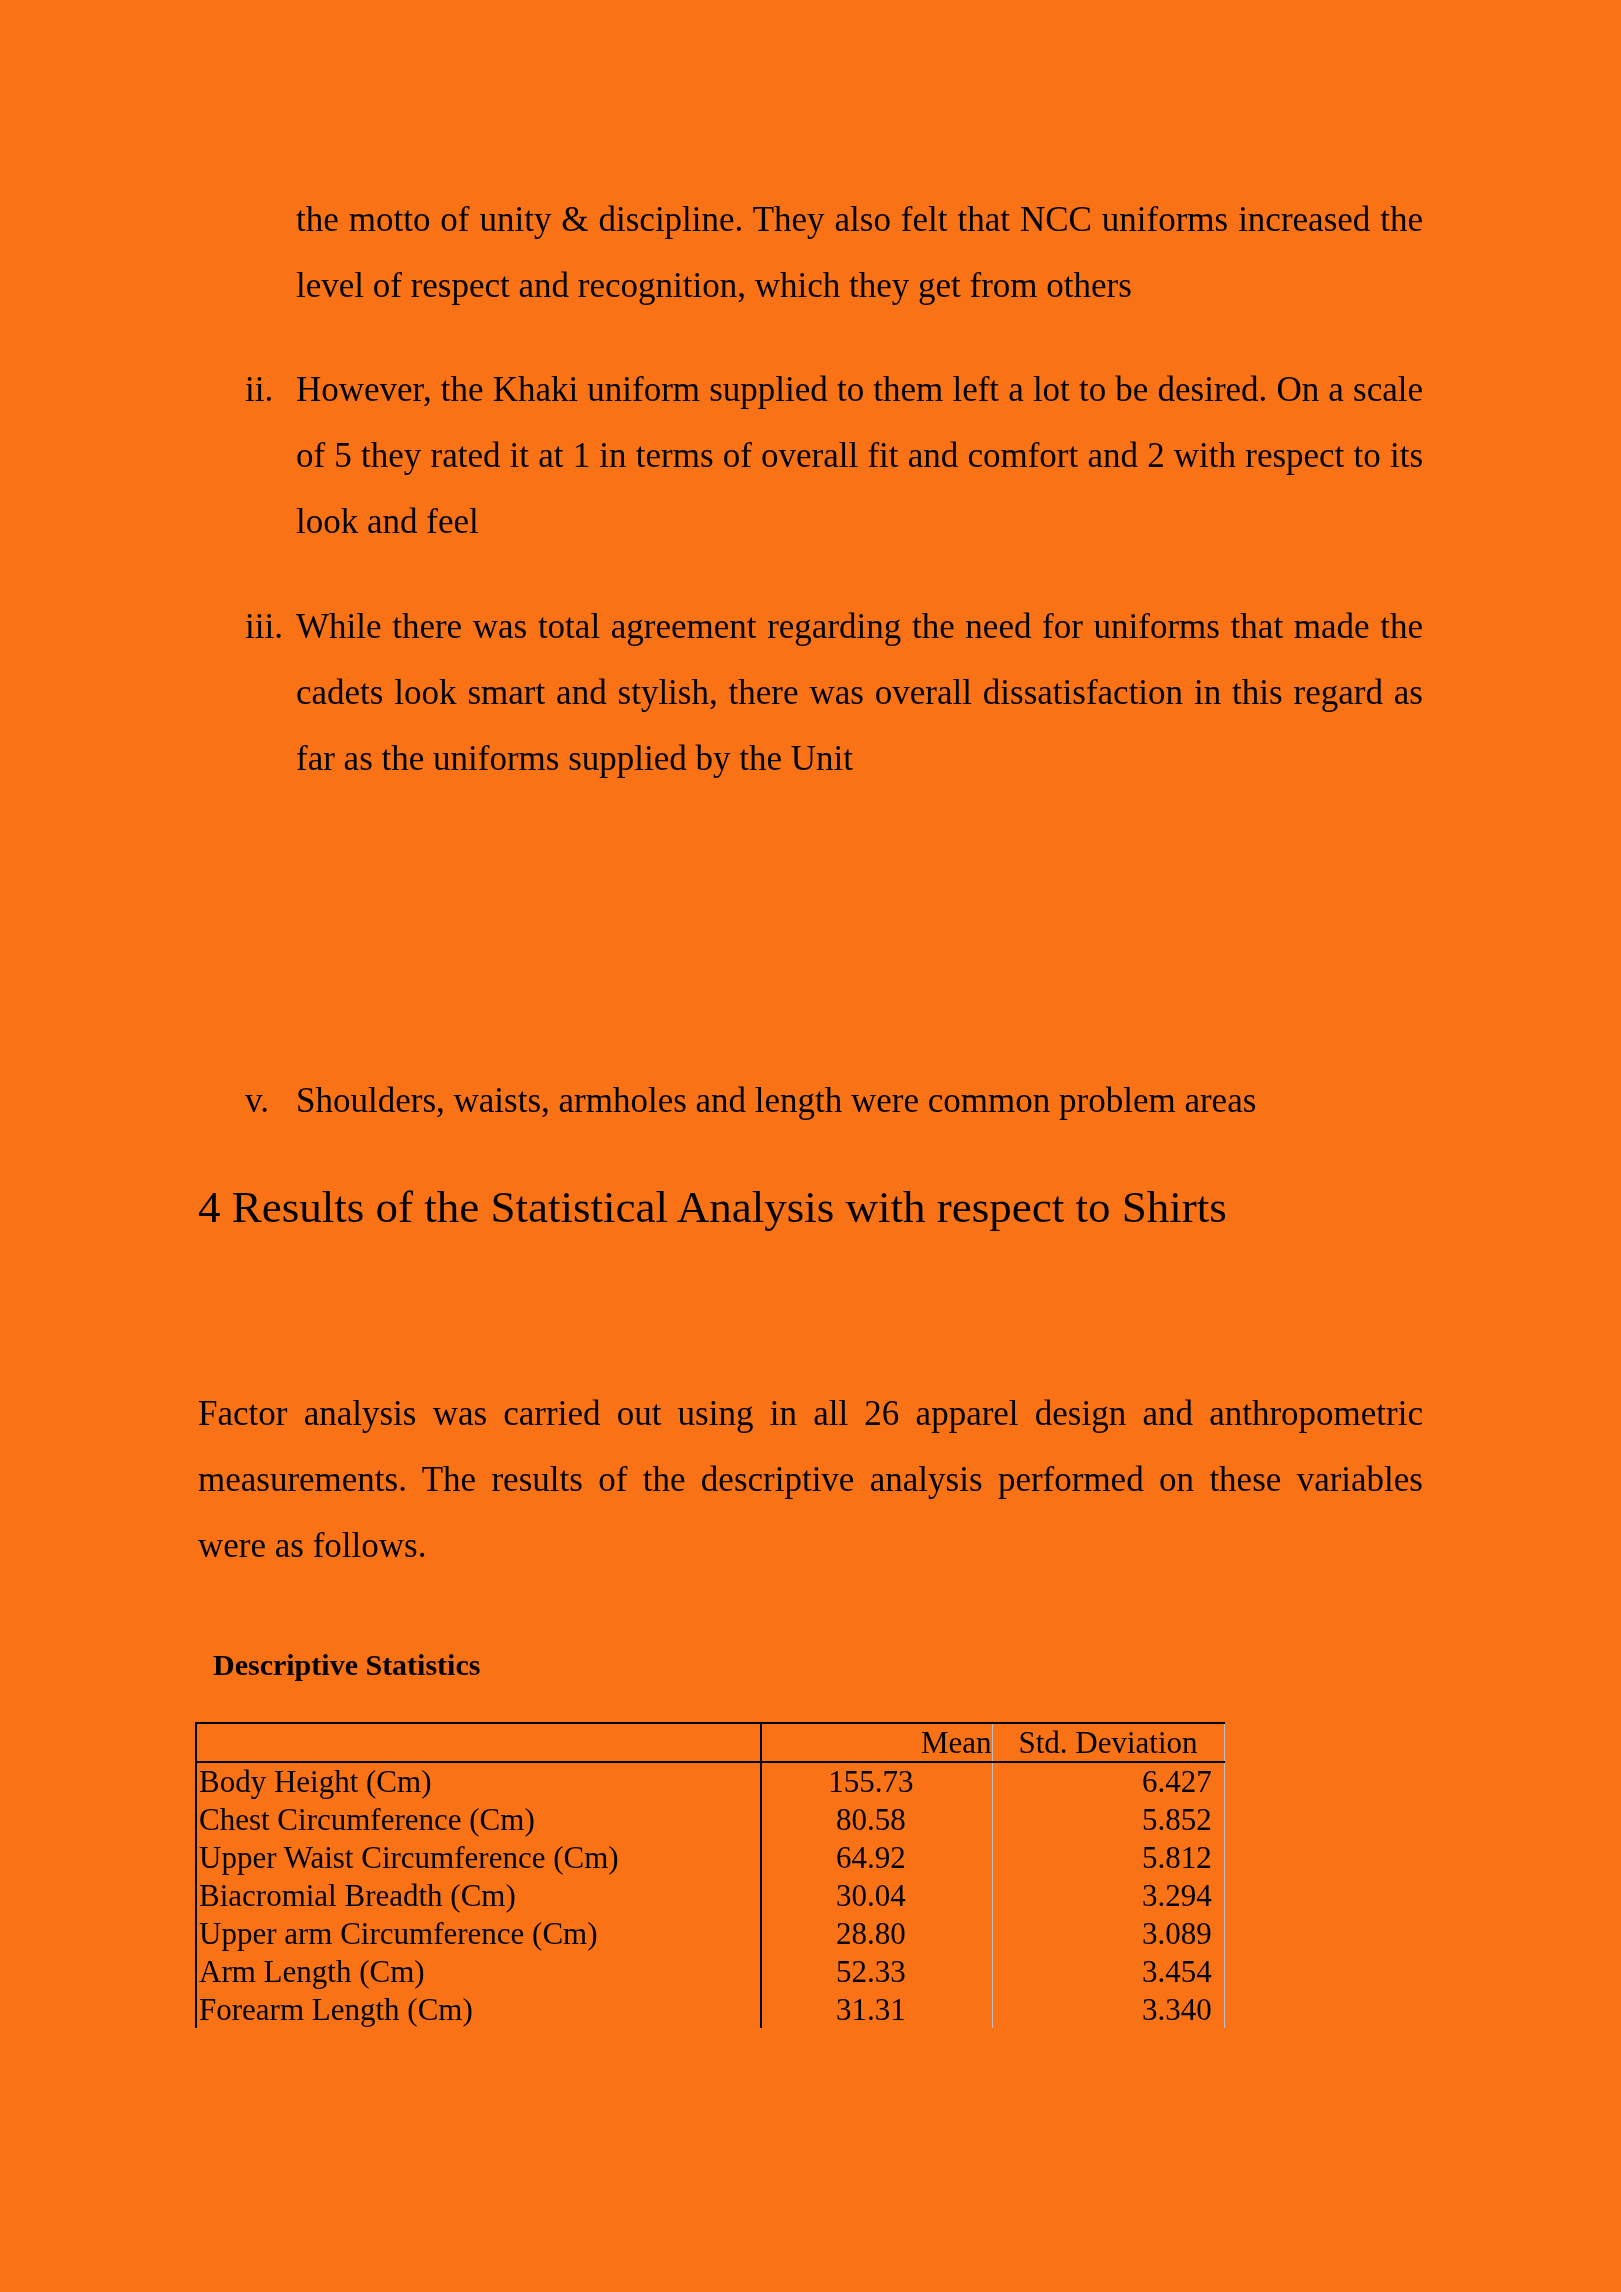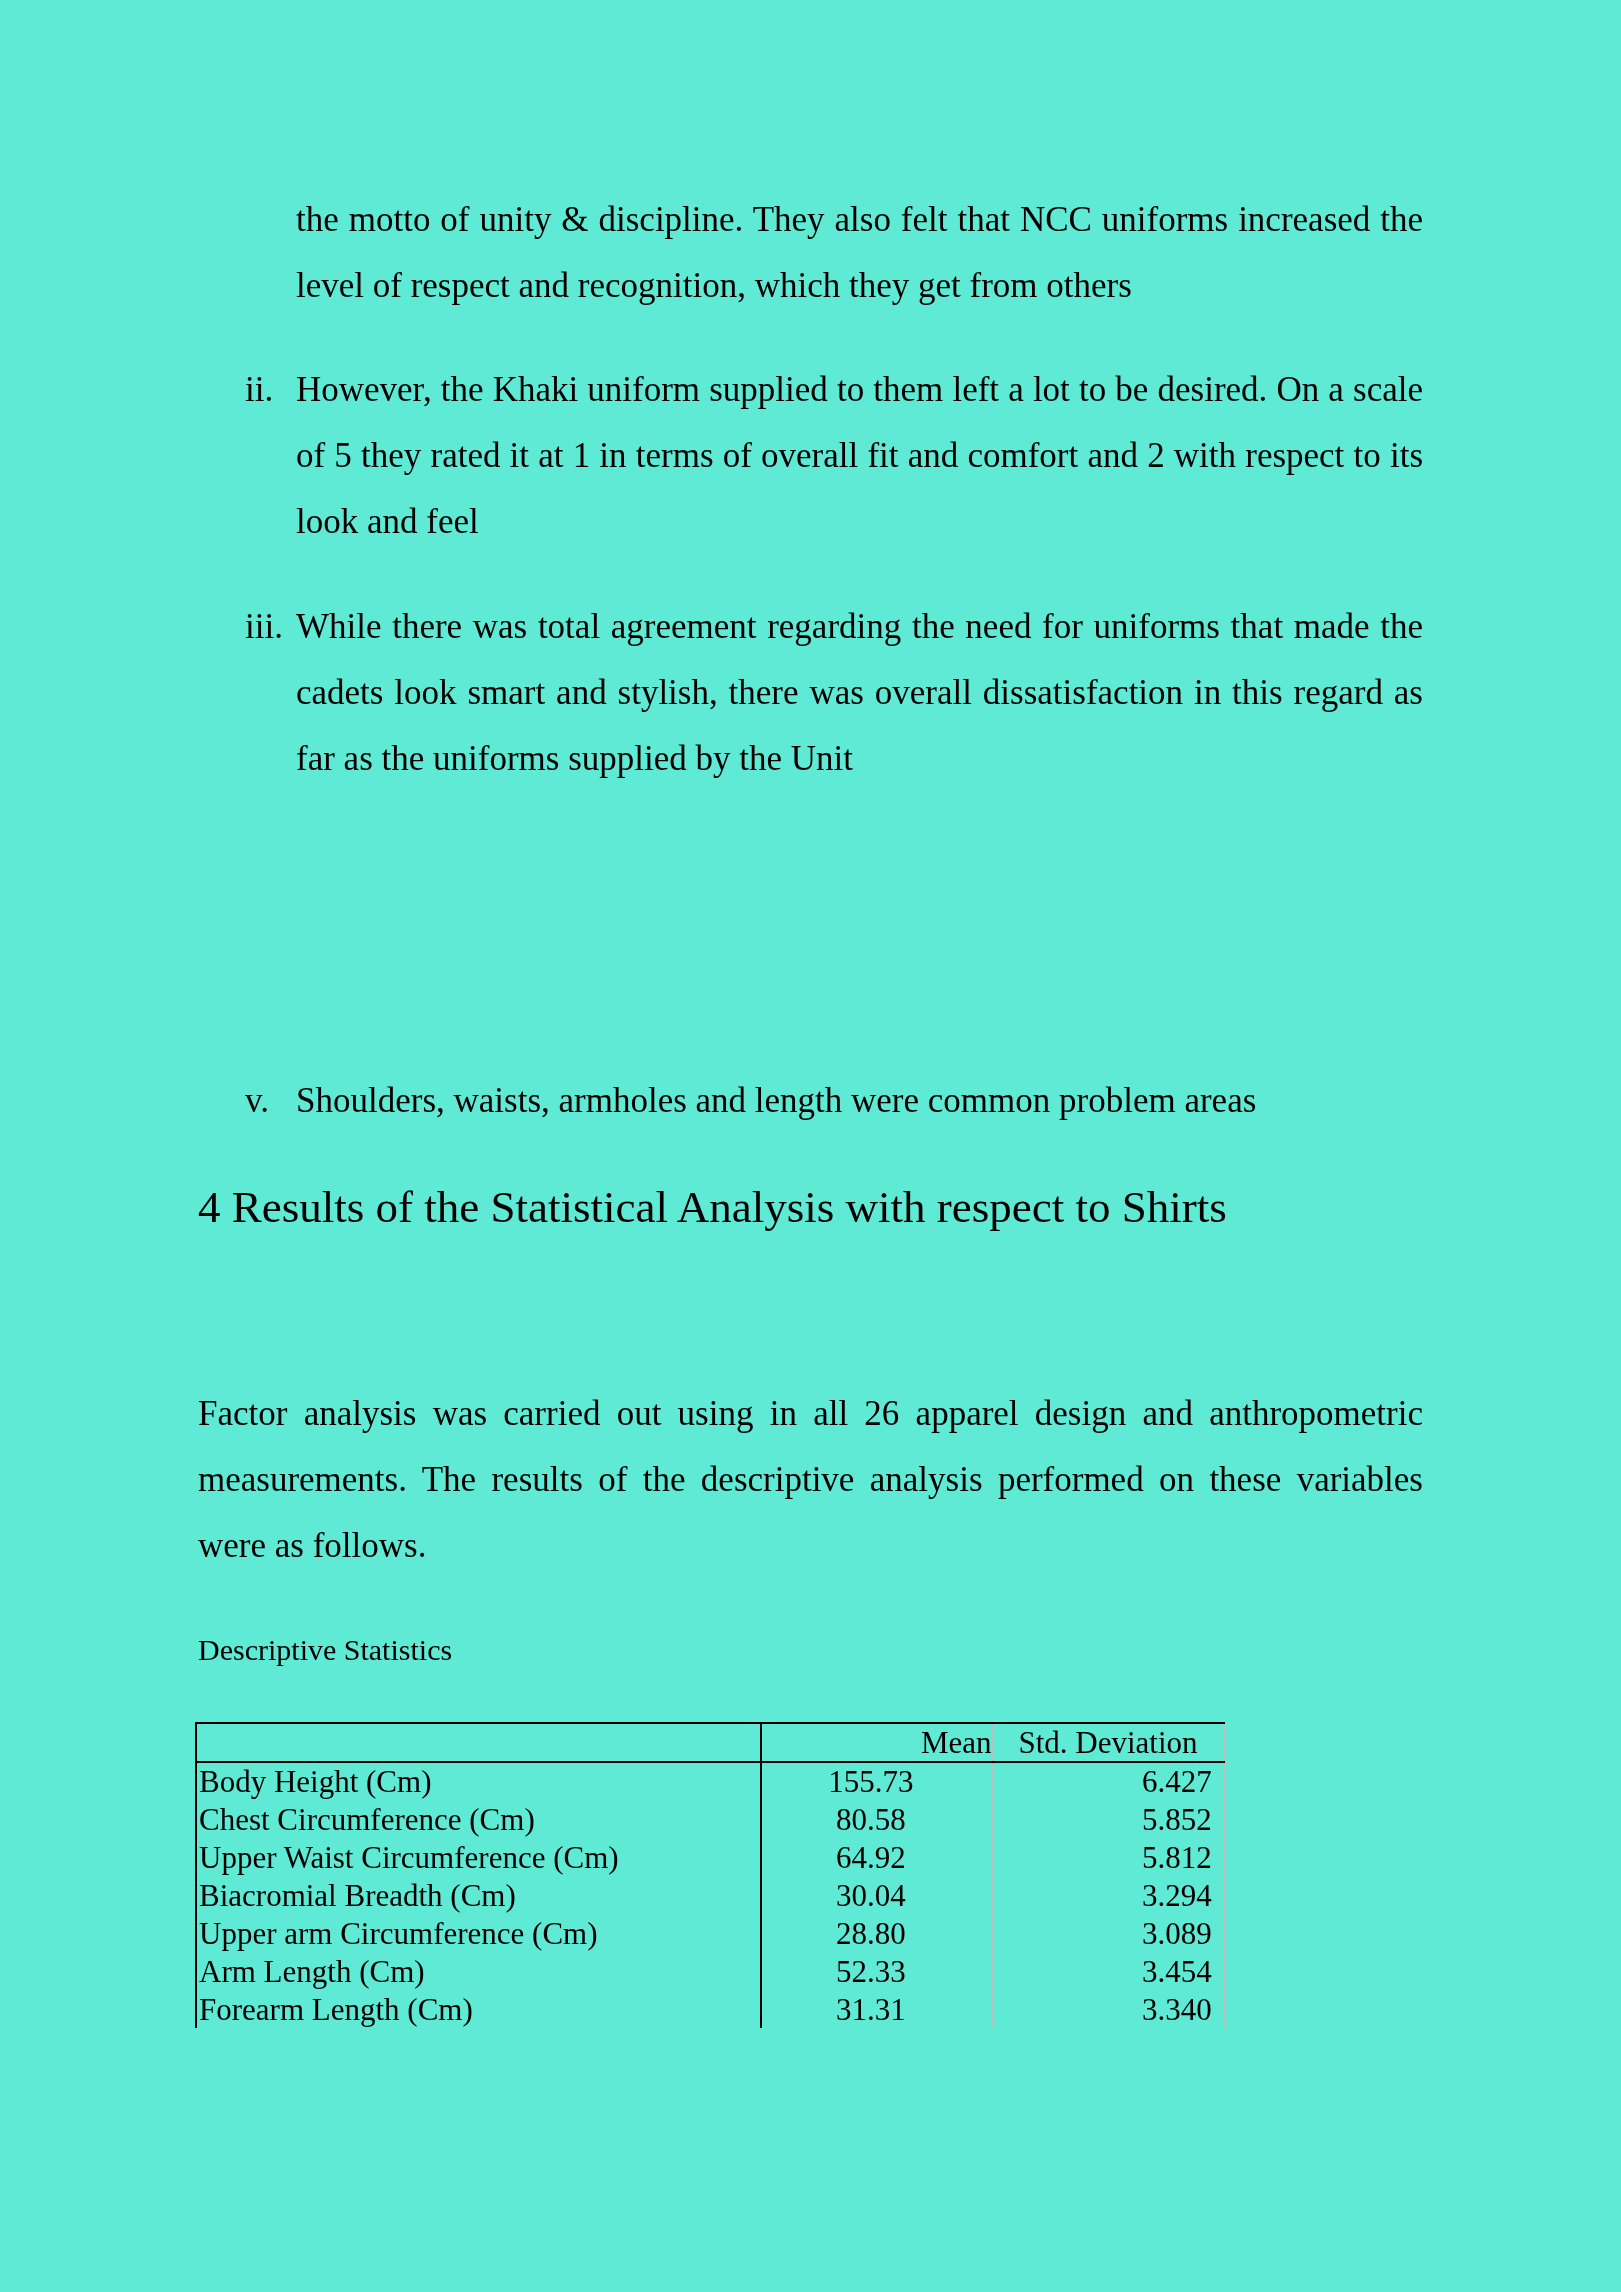--- a/index.html
+++ b/index.html
@@ -13,21 +13,21 @@
     position: relative;
     overflow: hidden;
     font-family: "Liberation Serif", "DejaVu Serif", serif;
     color: #000000;
   }
   .page {
     position: absolute;
     left: 0; top: 0;
     width: 1621px;
     height: 2293px;
-    background: #5eead4;
+    background: #f97316;
   }
   .list {
     position: absolute;
     left: 245px;
     width: 1178px;
     margin: 0;
     padding: 0;
     list-style: none;
   }
   .li {
@@ -56,23 +56,23 @@
     margin: 0;
   }
   .para {
     font-size: 35px;
     line-height: 66px;
     text-align: justify;
     margin: 0;
   }
   .caption {
     font-size: 30px;
-    font-weight: normal;
+    font-weight: bold;
     line-height: 37px;
-    margin: 0;
+    margin: 15px;
   }
 
   table.stats {
     position: absolute;
     left: 195px;
     top: 1722px;
     border-collapse: collapse;
     font-size: 31px;
     line-height: 37px;
   }

